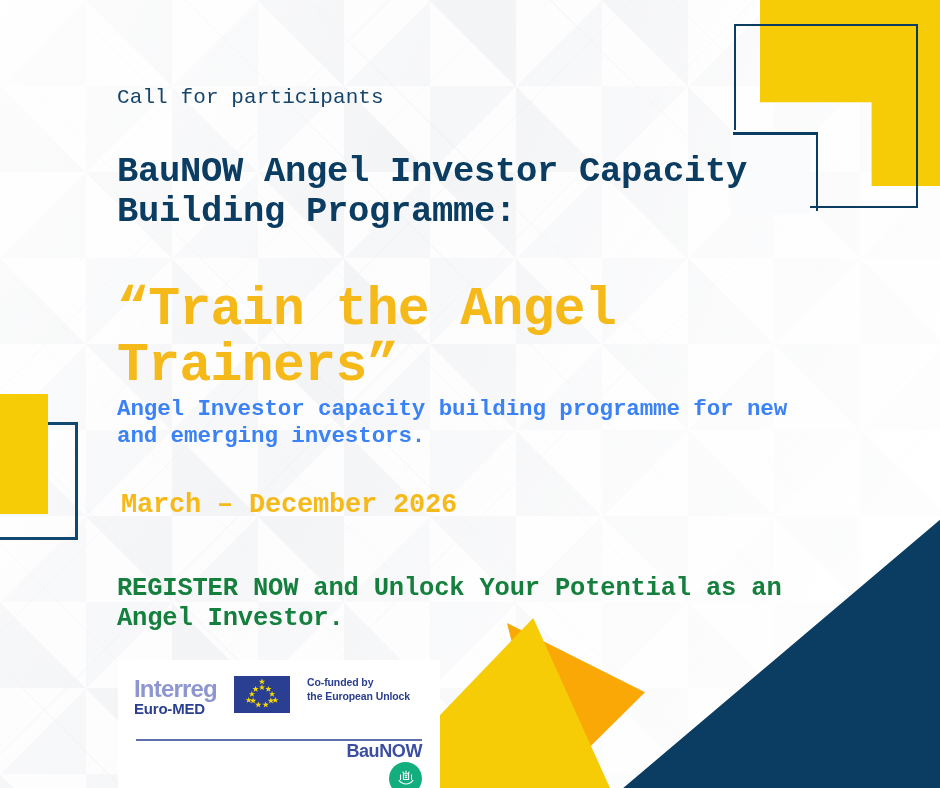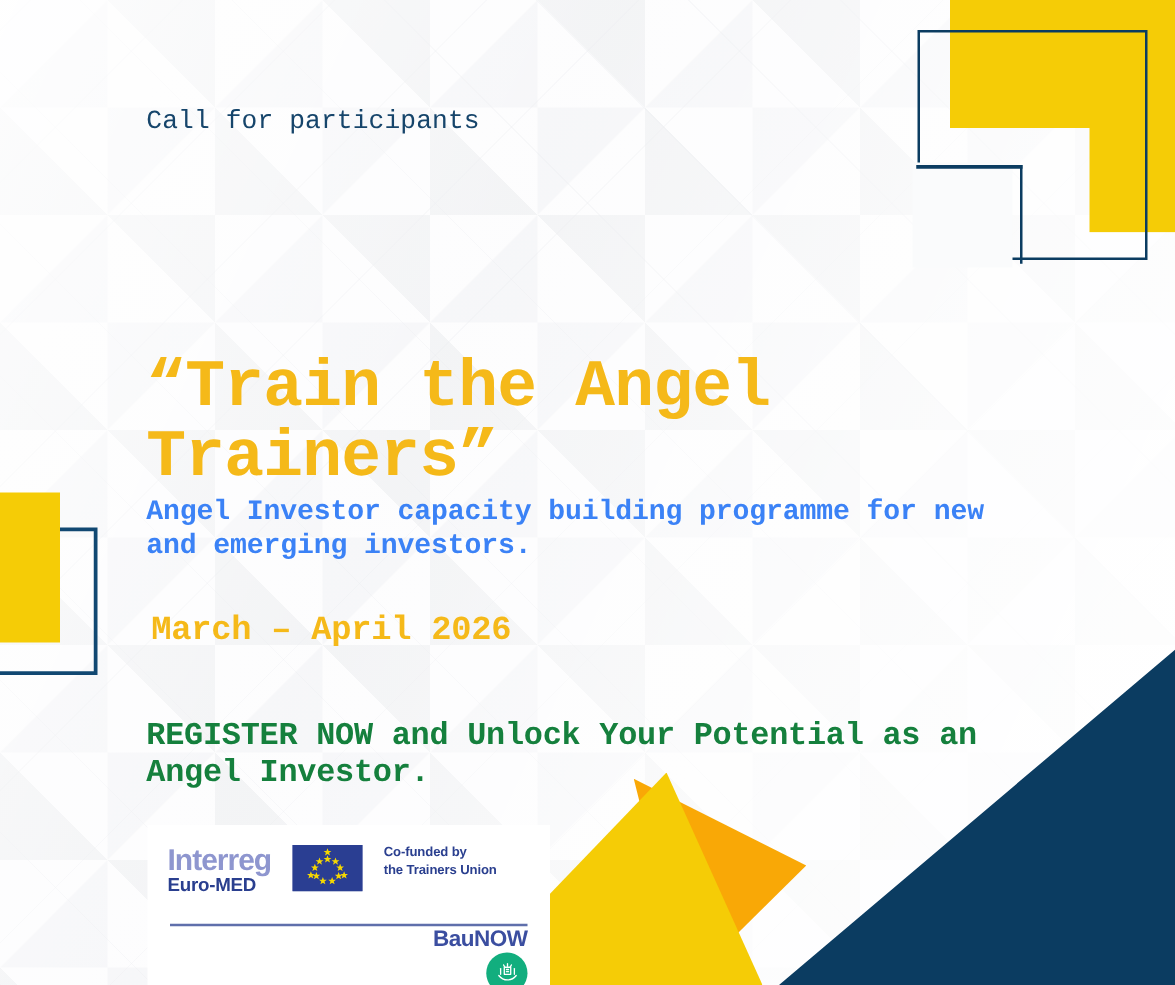--- a/index.html
+++ b/index.html
@@ -218,23 +218,24 @@
 
   <div class="deco deco-l-outline"></div>
   <div class="deco deco-l-yellow"></div>
 
   <div class="deco deco-br-navy"></div>
   <div class="deco deco-br-orange"></div>
   <div class="deco deco-br-yellow"></div>
 
   <div class="content">
     <div class="eyebrow">Call for participants</div>
+    <div class="headline">BauNOW Angel Investor Capacity Building Programme:</div>
     <div class="quote-line">“Train the Angel Trainers”</div>
     <div class="subhead">Angel Investor capacity building programme for new and emerging investors.</div>
-    <div class="dates">March – April 2026</div>
+    <div class="dates">March – December 2026</div>
     <div class="cta">REGISTER NOW and Unlock Your Potential as an Angel Investor.</div>
   </div>
 
   <div class="logo-card">
 
     <div class="logo-top">
 
       <div class="interreg-block">
         <span class="interreg-word">Interreg</span>
         <span class="euromed-word">Euro-MED</span>
@@ -255,21 +256,21 @@
             <polygon points="21.6,9.9 22.45,12.1 24.7,12.1 22.9,13.5 23.6,15.7 21.6,14.4 19.6,15.7 20.3,13.5 18.5,12.1 20.75,12.1"></polygon>
             <polygon points="28,2.6 28.85,4.8 31.1,4.8 29.3,6.2 30.0,8.4 28,7.1 26.0,8.4 26.7,6.2 24.9,4.8 27.15,4.8"></polygon>
             <polygon points="41.3,21.0 42.15,23.2 44.4,23.2 42.6,24.6 43.3,26.8 41.3,25.5 39.3,26.8 40.0,24.6 38.2,23.2 40.45,23.2"></polygon>
             <polygon points="14.7,21.0 15.55,23.2 17.8,23.2 16.0,24.6 16.7,26.8 14.7,25.5 12.7,26.8 13.4,24.6 11.6,23.2 13.85,23.2"></polygon>
           </g>
         </svg>
       </div>
 
       <div class="eu-text">
         <div>Co-funded by</div>
-        <div>the Trainers Union</div>
+        <div>the European Unlock</div>
       </div>
 
     </div>
 
     <div class="divider"></div>
 
     <div class="logo-bottom">
       <span class="baunow-word">BauNOW</span>
       <span class="green-badge">
         <svg width="22" height="22" viewBox="0 0 24 24" aria-hidden="true">

